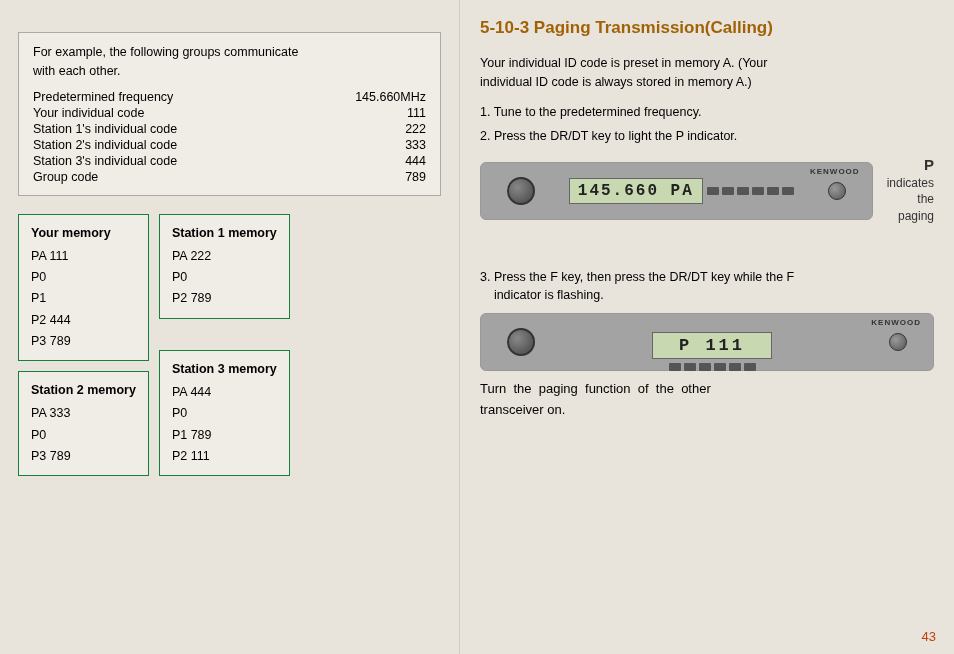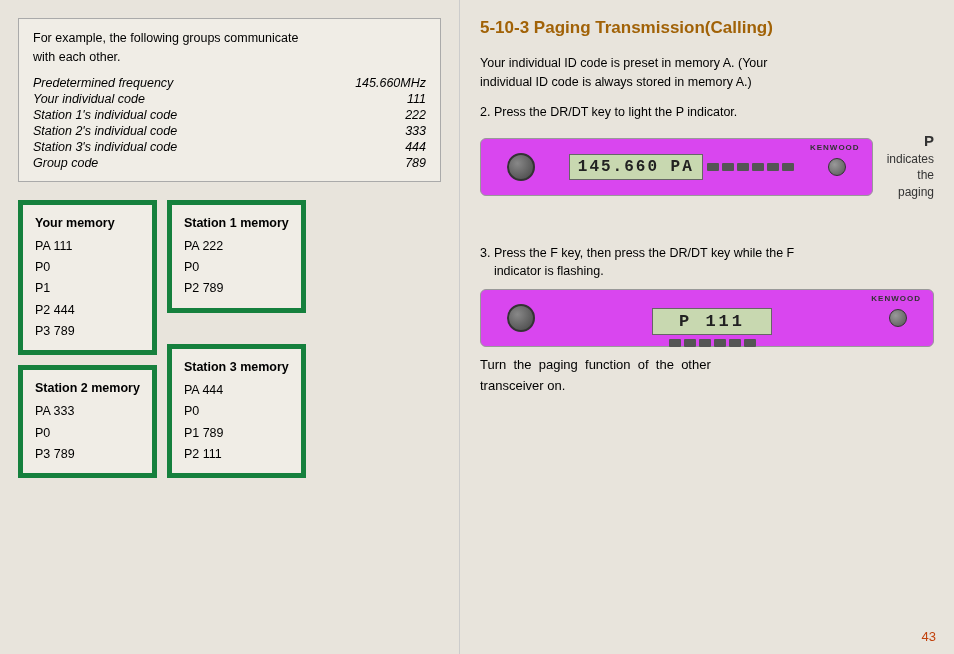--- a/index.html
+++ b/index.html
@@ -7,21 +7,21 @@
       width: 954px;
       height: 654px;
       background: #e8e4dc;
       font-family: Arial, Helvetica, sans-serif;
       font-size: 13px;
       display: flex;
       overflow: hidden;
     }
     .left-panel {
       width: 460px;
-      padding: 18px 18px;
+      padding: 32px 18px;
       background: #e8e4dc;
       border-right: 1px solid #ccc;
     }
     .right-panel {
       width: 494px;
       padding: 18px 20px;
       background: #e8e4dc;
       position: relative;
     }
     .intro-box {
@@ -35,27 +35,26 @@
       font-size: 12.5px;
     }
     .freq-table {
       margin-top: 8px;
       width: 100%;
       border-collapse: collapse;
     }
     .freq-table td {
       font-size: 12.5px;
       padding: 1px 0;
-      font-style: italic;
     }
     .freq-table td:last-child {
       text-align: right;
     }
     .memory-box {
-      border: 5px solid #15803d;
+      border: 1px solid #15803d;
       padding: 8px 12px;
       background: #f0ede6;
       font-size: 12.5px;
       line-height: 1.7;
       min-width: 130px;
     }
     .memory-box .title {
       font-weight: bold;
       margin-bottom: 2px;
     }
@@ -72,21 +71,21 @@
     }
     .steps {
       font-size: 12.5px;
       line-height: 1.6;
       margin-bottom: 8px;
     }
     .step {
       margin-bottom: 4px;
     }
     .radio-display {
-      background: #d946ef;
+      background: #a3a3a3;
       border: 1px solid #999;
       border-radius: 6px;
       padding: 6px 26px;
       display: flex;
       align-items: center;
       justify-content: space-between;
       margin: 8px 0 12px 0;
       height: 58px;
       position: relative;
       gap: 8px;
@@ -263,20 +262,21 @@
   </div>
 </div>
 
 <div class="right-panel">
   <div class="section-title">5-10-3  Paging Transmission(Calling)</div>
   <p class="intro">
     <span>Your individual ID code is preset in memory A. (Your</span><br>
     <span>individual ID code is always stored in memory A.)</span>
   </p>
   <div class="steps">
+    <div class="step">1. Tune to the predetermined frequency.</div>
     <div class="step">2. Press the DR/DT key to light the P indicator.</div>
   </div>
 
   <div class="radio-wrapper">
     <div class="radio-display" style="flex:1;">
       <div class="brand">KENWOOD</div>
       <div class="radio-knob"></div>
       <div style="display:flex;align-items:center;gap:4px;">
         <div class="radio-screen">145.660  PA</div>
         <div class="radio-buttons-row">

